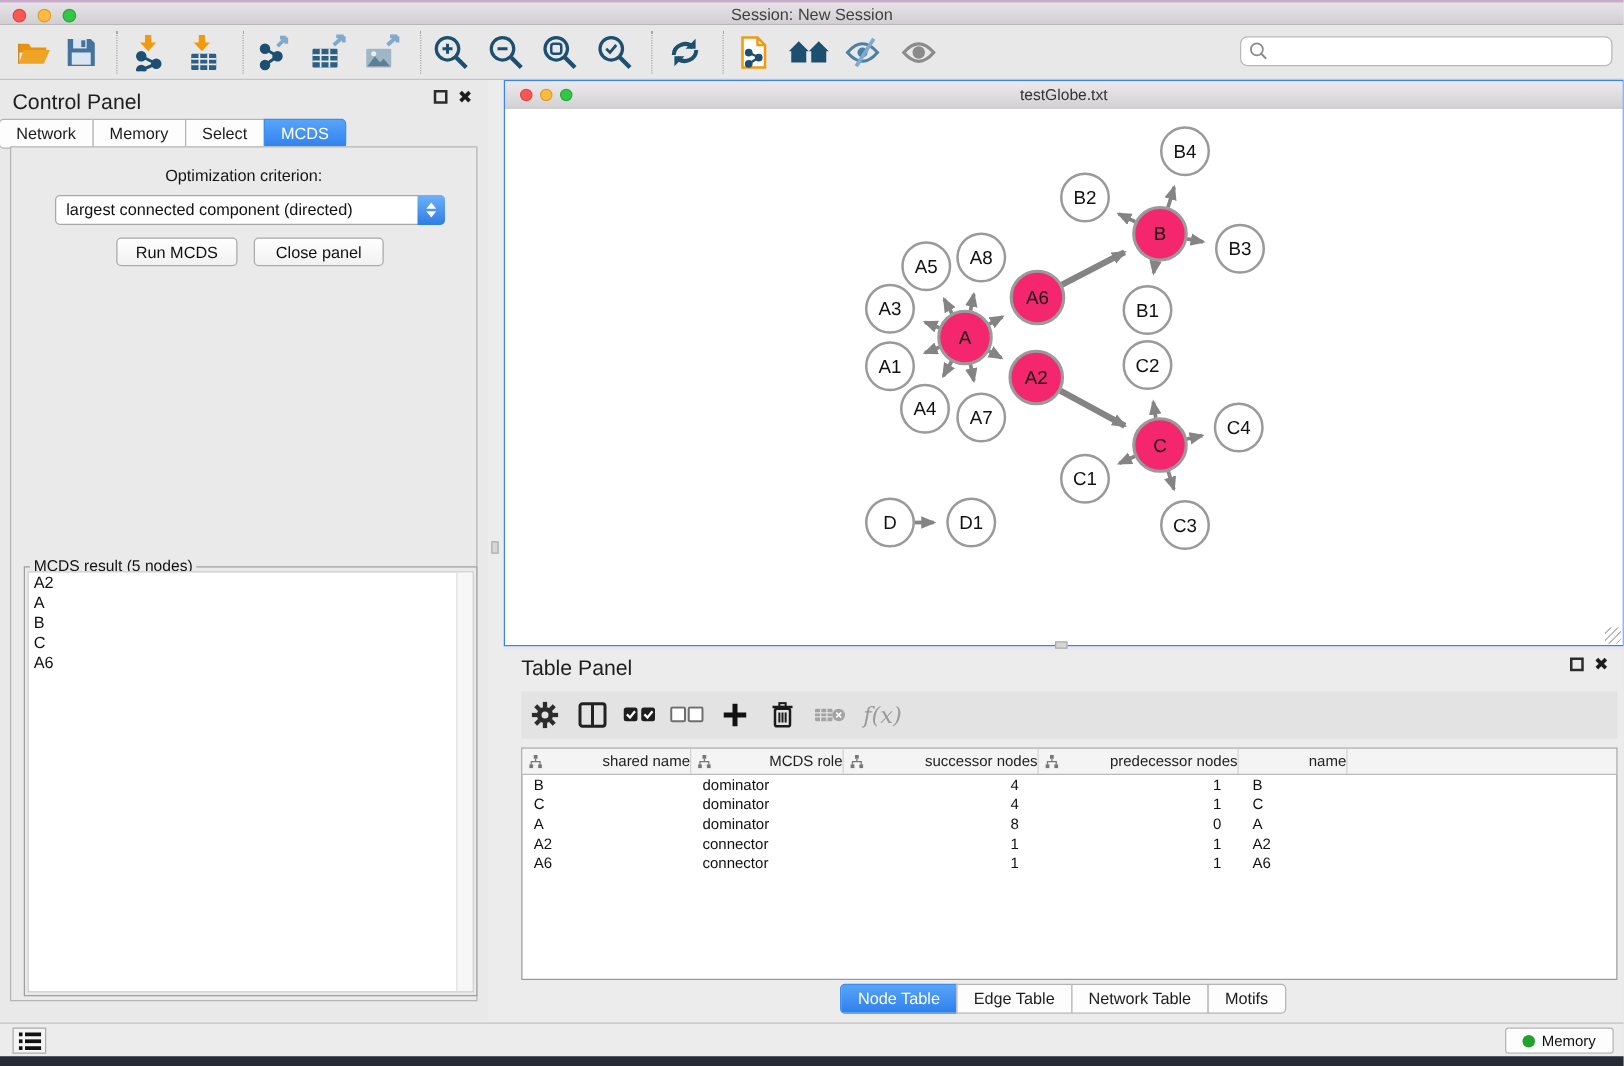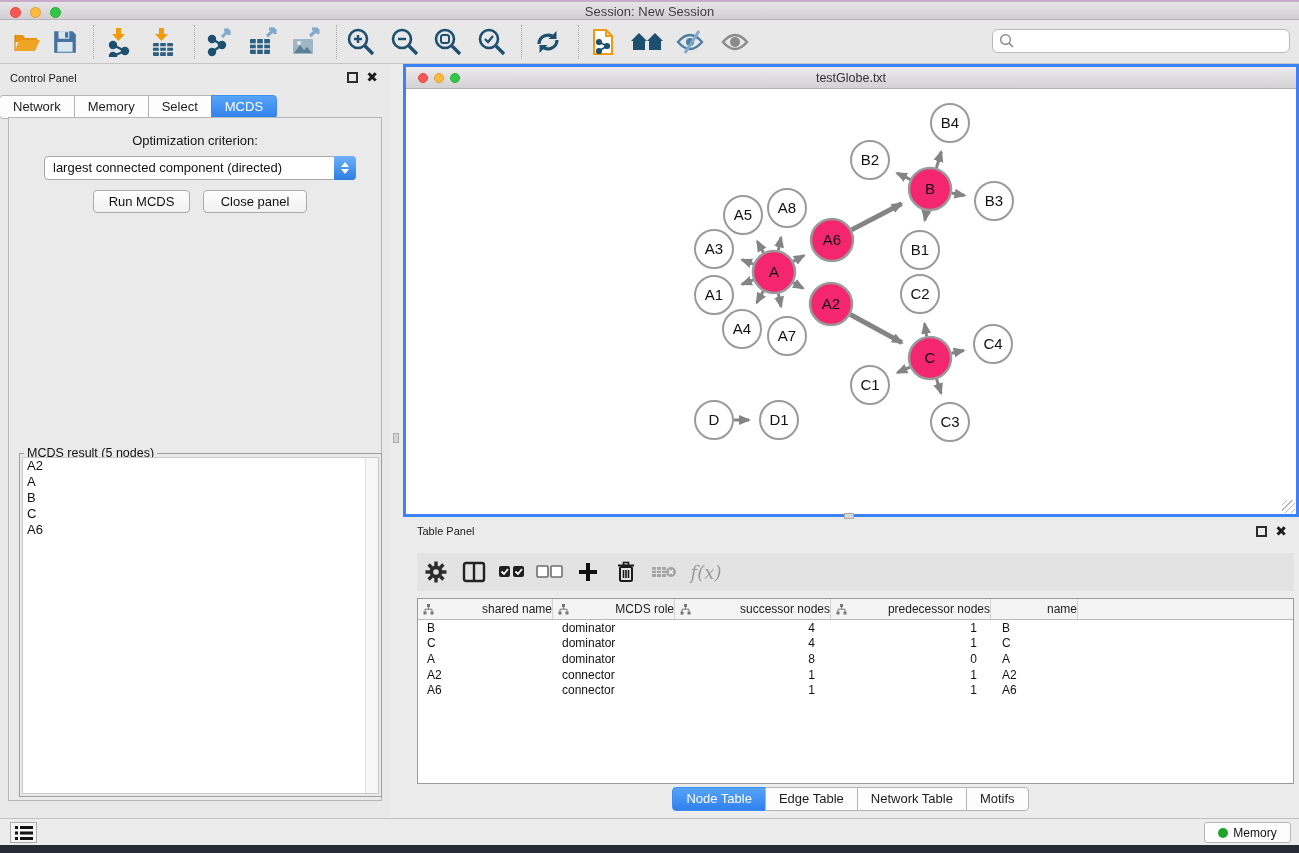--- a/index.html
+++ b/index.html
@@ -20,21 +20,21 @@
   
   #toolbar { left:0; top:20px; width:1299px; height:44px; background:#e8e8e8; border-bottom:1px solid #c4c4c4; }
   .tbtn { position:absolute; top:6px; width:34px; height:32px; display:flex; align-items:center; justify-content:center; }
   .tsep { position:absolute; top:5px; height:34px; border-left:1px dotted #a8a8a8; }
   #search-wrap { position:absolute; left:992px; top:9px; width:298px; height:24px; background:#fff; border:1px solid #b9b9b9; border-radius:6px; display:flex; align-items:center; }
   #search-wrap svg { margin-left:6px; }
   #search-input { border:none; outline:none; flex:1; height:20px; font-size:13px; background:transparent; padding-left:4px; }
 
   
   #control-panel { left:0; top:64px; width:390px; height:754px; background:#e9e9e9; }
-  .panel-head { position:absolute; left:10px; top:8px; font-size:11px; color:#1d1d1d; }
+  .panel-head { position:absolute; left:10px; top:8px; font-size:17px; color:#1d1d1d; }
   .wbtns { position:absolute; top:8px; display:flex; gap:8px; }
   .float-ic { width:11px; height:11px; border:2px solid #2c2c2c; display:inline-block; }
   .close-ic { font-size:14px; font-weight:bold; color:#1c1c1c; line-height:11px; }
   .seg { display:inline-flex; }
   .seg .tab { border:1px solid #b4b4b4; background:#fdfdfd; color:#1c1c1c; font-size:13px; padding:3px 13px 4px; margin-left:-1px; cursor:default; }
   .seg .tab:first-child { border-radius:4px 0 0 4px; }
   .seg .tab:last-child { border-radius:0 4px 4px 0; }
   .seg .tab.active { background:linear-gradient(#58a4f8,#2f80ee); border-color:#3f8cef; color:#fff; }
   #cp-tabs { position:absolute; left:0; right:0; top:31px; }
   #cp-box { position:absolute; left:8px; top:53px; width:374px; height:684px; border:1px solid #b5b5b5; background:#eaeaea; }
@@ -49,21 +49,21 @@
   #mcds-list { position:absolute; left:2px; top:3px; right:2px; bottom:2px; background:#fff; border:1px solid #c9c9c9; overflow:hidden; }
   #mcds-list .scrolltrack { position:absolute; top:0; bottom:0; right:0; width:13px; background:#f7f7f7; border-left:1px solid #e0e0e0; }
   .list-item { font-size:13px; color:#111; padding-left:4px; line-height:16px; }
 
   
   #vdivider { left:390px; top:64px; width:13px; height:754px; background:#ececec; }
   #vgrip { left:393px; top:433px; width:6px; height:10px; background:#d6d6d6; border:1px solid #adadad; }
   #hgrip { left:844px; top:513px; width:10px; height:6px; background:#d6d6d6; border:1px solid #adadad; }
 
   
-  #net-frame { left:403px; top:64px; width:896px; height:453px; border:3px solid #3b82f6; background:#fff; }
+  #net-frame { left:403px; top:64px; width:896px; height:453px; border:1px solid #3b82f6; background:#fff; }
   #net-titlebar { position:absolute; left:0; top:0; right:0; height:22px; background:linear-gradient(#eceaec,#d3d1d3); border-bottom:1px solid #b1b1b1; }
   #net-titlebar .tl { top:6px; width:10px; height:10px; }
   #net-titlebar .title { position:absolute; left:0; right:0; top:4px; text-align:center; font-size:12.5px; color:#333; }
   #net-canvas { position:absolute; left:0; top:22px; right:0; bottom:0; background:#fff; }
   #net-canvas svg text { font-family:"Liberation Sans","DejaVu Sans",sans-serif; }
   #net-resize { position:absolute; right:1px; bottom:1px; width:13px; height:13px;
     background:repeating-linear-gradient(135deg, transparent 0 3px, #b9b9b9 3px 4px); }
 
   
   #table-panel { left:403px; top:520px; width:896px; height:298px; background:#ececec; }

